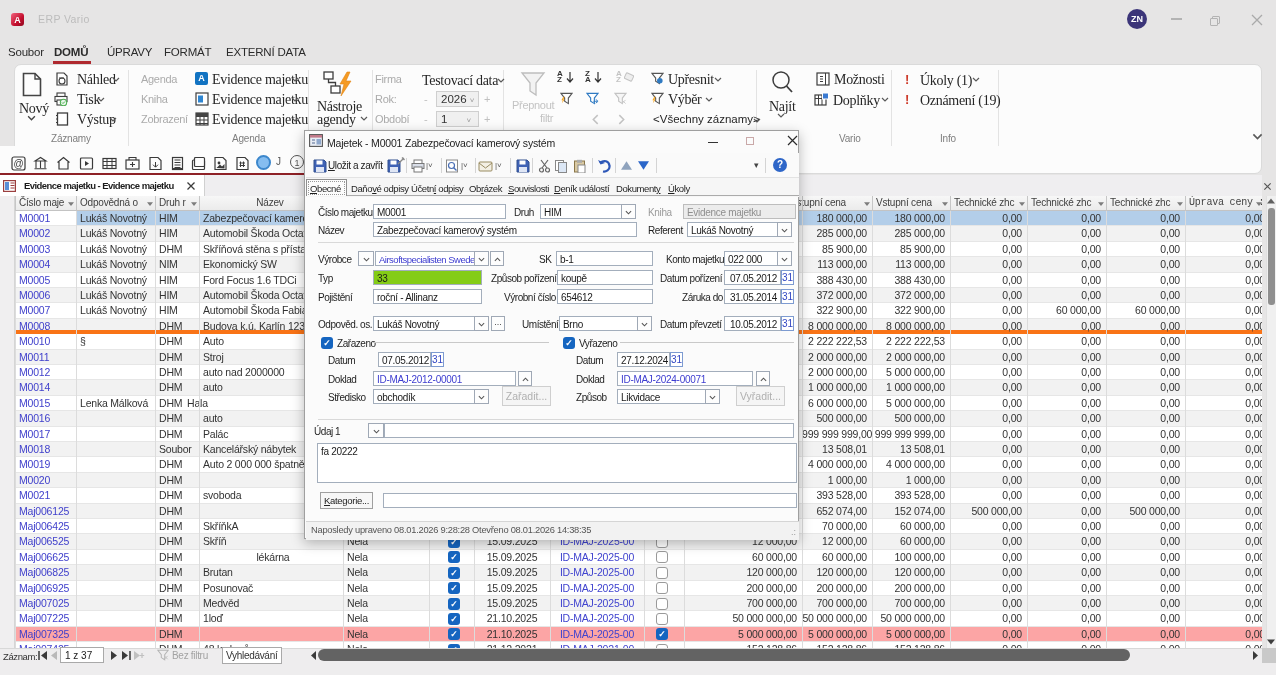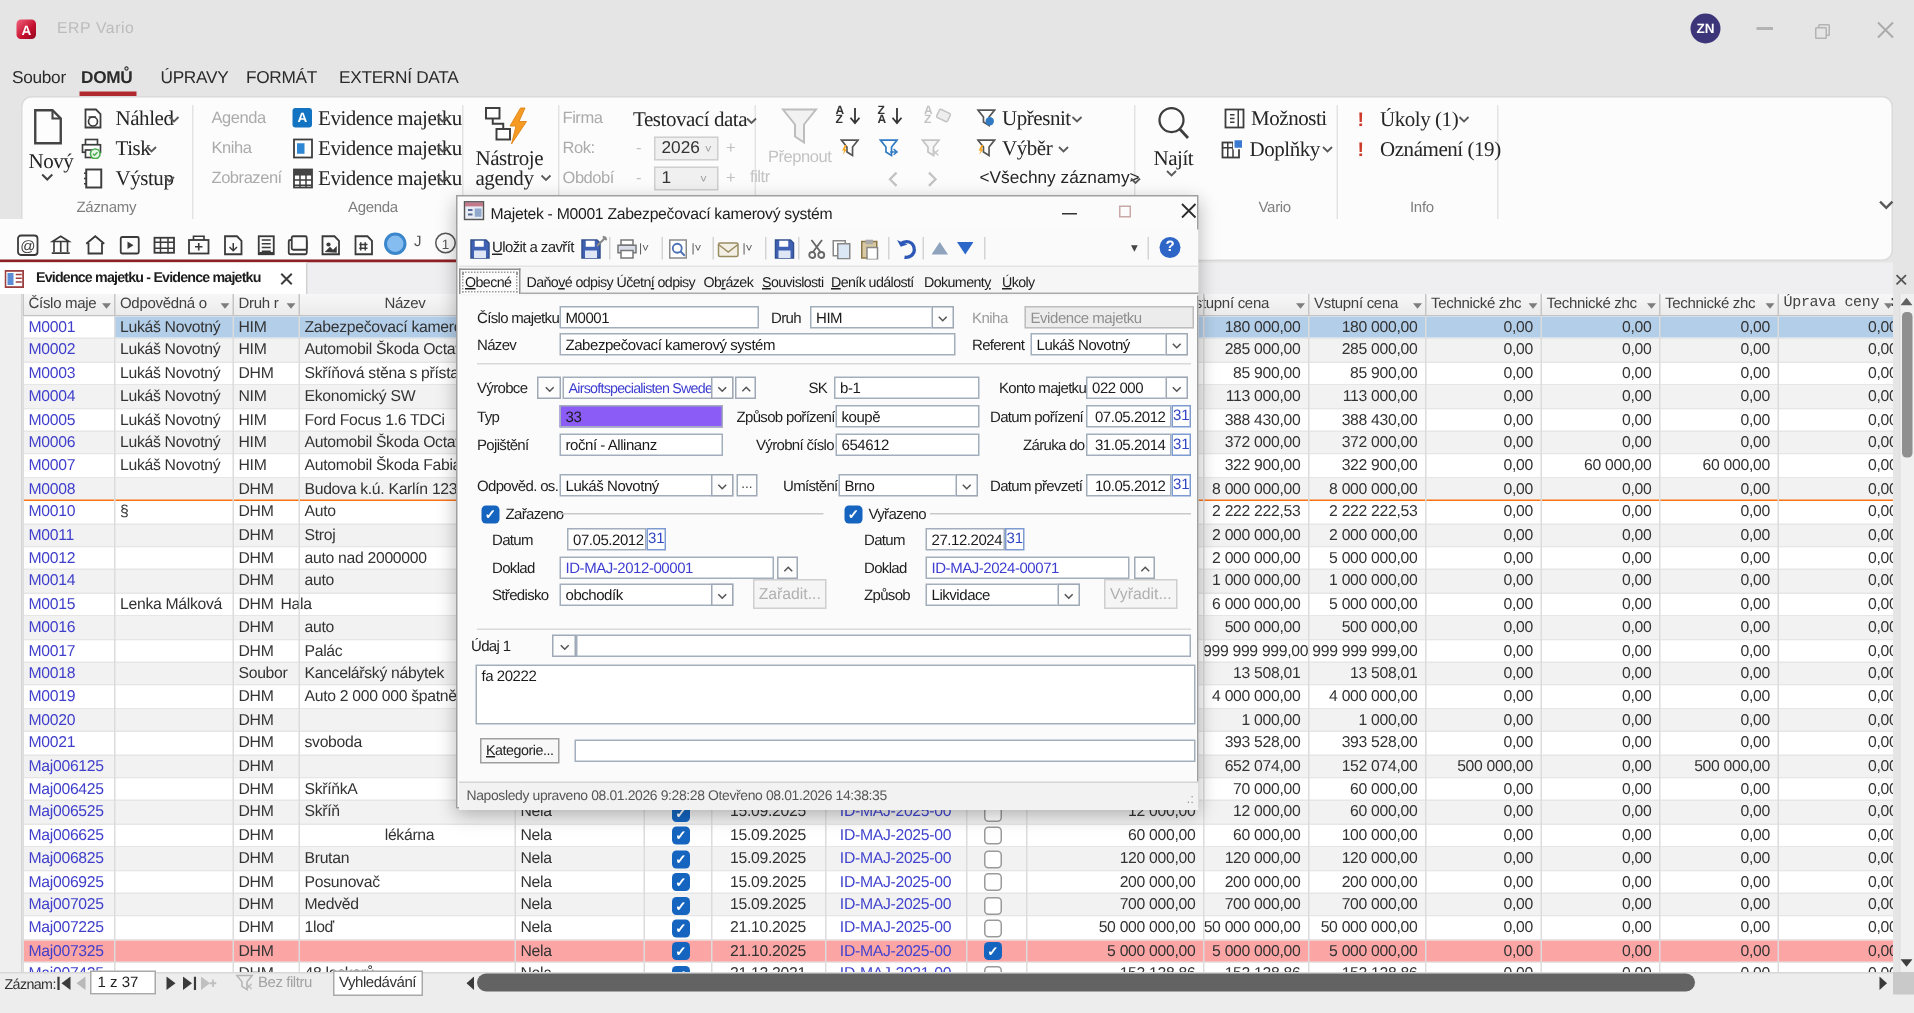--- a/index.html
+++ b/index.html
@@ -152,21 +152,21 @@
 <div class="a" style="left:436px;top:91px;width:43px;height:16px;background:#f0f0f0;border:1px solid #cfcfcf;font-size:11.5px;color:#333;padding:1px 0 0 4px;">2026 <span style="color:#999;font-size:8px;">˅</span></div>
 <div class="a" style="left:484px;top:93px;font-size:11px;color:#c0c0c0;">+</div>
 <div class="a" style="left:375px;top:113px;font-size:11px;letter-spacing:-0.3px;color:#ababab;">Období</div>
 <div class="a" style="left:424px;top:113px;font-size:11px;color:#c0c0c0;">-</div>
 <div class="a" style="left:436px;top:111px;width:43px;height:16px;background:#f0f0f0;border:1px solid #cfcfcf;font-size:11.5px;color:#333;padding:1px 0 0 4px;">1 <span style="color:#999;font-size:8px;margin-left:16px;">˅</span></div>
 <div class="a" style="left:484px;top:113px;font-size:11px;color:#c0c0c0;">+</div>
 <svg class="a" style="left:519px;top:71px;" width="28" height="26" viewBox="0 0 28 26">
 <path d="M3 2 H25 L17 12 V24 L11 20 V12 Z" fill="#f2f2f2" stroke="#bdbdbd" stroke-width="1.3"></path>
   </svg>
 <div class="a" style="left:512px;top:99px;font-size:11px;letter-spacing:-0.3px;color:#c3c3c3;">Přepnout</div>
-<div class="a" style="left:500px;top:112px;font-size:11px;letter-spacing:-0.3px;color:#c3c3c3;">filtr</div>
+<div class="a" style="left:540px;top:112px;font-size:11px;letter-spacing:-0.3px;color:#c3c3c3;">filtr</div>
 <div class="a" style="left:557px;top:71px;font-size:8px;font-weight:bold;color:#333;line-height:6px;">A<br>Z</div>
 <svg class="a" style="left:566px;top:72px;" width="8" height="12" viewBox="0 0 8 12">
     <path d="M4 0 V9 M1 6.5 L4 10 L7 6.5" stroke="#333" stroke-width="1.2" fill="none"></path>
   </svg>
 <div class="a" style="left:585px;top:71px;font-size:8px;font-weight:bold;color:#333;line-height:6px;">Z<br>A</div>
 <svg class="a" style="left:594px;top:72px;" width="8" height="12" viewBox="0 0 8 12">
     <path d="M4 0 V9 M1 6.5 L4 10 L7 6.5" stroke="#333" stroke-width="1.2" fill="none"></path>
   </svg>
 <div class="a" style="left:616px;top:71px;font-size:8px;font-weight:bold;color:#c3c3c3;line-height:6px;">A<br>Z</div>
 <svg class="a" style="left:624px;top:72px;" width="10" height="11" viewBox="0 0 10 11">
@@ -509,21 +509,21 @@
 <div class="a" style="left:550px;top:1px;width:94px;font-size:10.5px;letter-spacing:-0.2px;color:#4144cf;text-align:center;white-space:nowrap;overflow:hidden;">ID-MAJ-2025-00</div>
 <div style="position:absolute;left:656px;top:1.5px;width:12px;height:12px;background:#fff;border:1px solid #9a9a9a;border-radius:3px;"></div>
 <div class="a" style="left:684px;top:1px;width:118px;font-size:10.5px;letter-spacing:-0.2px;color:#333;text-align:right;padding-right:5px;white-space:nowrap;overflow:hidden;">322 900,00</div>
 <div class="a" style="left:802px;top:1px;width:70px;font-size:10.5px;letter-spacing:-0.2px;color:#333;text-align:right;padding-right:5px;white-space:nowrap;overflow:hidden;">322 900,00</div>
 <div class="a" style="left:872px;top:1px;width:78px;font-size:10.5px;letter-spacing:-0.2px;color:#333;text-align:right;padding-right:5px;white-space:nowrap;overflow:hidden;">322 900,00</div>
 <div class="a" style="left:950px;top:1px;width:77px;font-size:10.5px;letter-spacing:-0.2px;color:#333;text-align:right;padding-right:5px;white-space:nowrap;overflow:hidden;">0,00</div>
 <div class="a" style="left:1027px;top:1px;width:79px;font-size:10.5px;letter-spacing:-0.2px;color:#333;text-align:right;padding-right:5px;white-space:nowrap;overflow:hidden;">60 000,00</div>
 <div class="a" style="left:1106px;top:1px;width:79px;font-size:10.5px;letter-spacing:-0.2px;color:#333;text-align:right;padding-right:5px;white-space:nowrap;overflow:hidden;">60 000,00</div>
 <div class="a" style="left:1185px;top:1px;width:85px;font-size:10.5px;letter-spacing:-0.2px;color:#333;text-align:right;padding-right:5px;white-space:nowrap;overflow:hidden;">0,00</div>
 </div>
-<div class="a" style="left:0;top:122.8px;width:1262px;height:15.4px;background:#f2f2f2;border-bottom:1px solid #f97316;">
+<div class="a" style="left:0;top:122.8px;width:1262px;height:15.4px;background:#f2f2f2;border-bottom:4px solid #f97316;">
 <div class="a" style="left:15px;top:1px;width:61px;font-size:10.5px;letter-spacing:-0.2px;color:#3f3fcb;text-align:left;padding-left:4px;white-space:nowrap;overflow:hidden;">M0008</div>
 <div class="a" style="left:155px;top:1px;width:44px;font-size:10.5px;letter-spacing:-0.2px;color:#333;text-align:left;padding-left:4px;white-space:nowrap;overflow:hidden;">DHM</div>
 <div class="a" style="left:199px;top:1px;width:144px;font-size:10.5px;letter-spacing:-0.2px;color:#333;text-align:left;padding-left:4px;white-space:nowrap;overflow:hidden;">Budova k.ú. Karlín 123</div>
 <div style="position:absolute;left:448px;top:1.5px;width:12px;height:12px;background:#1565c0;border-radius:3px;color:#fff;font-size:9px;font-weight:bold;text-align:center;line-height:12px;">✓</div>
 <div class="a" style="left:474px;top:1px;width:76px;font-size:10.5px;letter-spacing:-0.2px;color:#333;text-align:center;white-space:nowrap;overflow:hidden;">15.09.2025</div>
 <div class="a" style="left:550px;top:1px;width:94px;font-size:10.5px;letter-spacing:-0.2px;color:#4144cf;text-align:center;white-space:nowrap;overflow:hidden;">ID-MAJ-2025-00</div>
 <div style="position:absolute;left:656px;top:1.5px;width:12px;height:12px;background:#fff;border:1px solid #9a9a9a;border-radius:3px;"></div>
 <div class="a" style="left:684px;top:1px;width:118px;font-size:10.5px;letter-spacing:-0.2px;color:#333;text-align:right;padding-right:5px;white-space:nowrap;overflow:hidden;">8 000 000,00</div>
 <div class="a" style="left:802px;top:1px;width:70px;font-size:10.5px;letter-spacing:-0.2px;color:#333;text-align:right;padding-right:5px;white-space:nowrap;overflow:hidden;">8 000 000,00</div>
 <div class="a" style="left:872px;top:1px;width:78px;font-size:10.5px;letter-spacing:-0.2px;color:#333;text-align:right;padding-right:5px;white-space:nowrap;overflow:hidden;">8 000 000,00</div>
@@ -1081,21 +1081,21 @@
 <div class="lbl" style="left:234px;top:123px;">SK</div>
 <div class="inp" style="left:251px;top:120px;width:97px;height:15px;color:#1a1a1a;background:#fff;border-color:#a3aebc;">b-1</div>
 <div class="lbl" style="left:361px;top:123px;">Konto majetku</div>
 <div class="inp" style="left:419px;top:120px;width:68px;height:15px;color:#1a1a1a;background:#fff;border-color:#a3aebc;">022 000</div>
 <div class="dd" style="left:472px;top:120px;width:15px;height:15px;padding-top:5px;">
       <svg width="7" height="5" viewBox="0 0 8 5">
         <path d="M1 1 L4 4 L7 1" stroke="#555" stroke-width="1.2" fill="none"></path>
       </svg>
     </div>
 <div class="lbl" style="left:13px;top:142px;">Typ</div>
-<div class="inp" style="left:68px;top:139px;width:109px;height:15px;color:#1a1a1a;background:#8b5cf6;border-color:#a3aebc;">33</div>
+<div class="inp" style="left:68px;top:139px;width:109px;height:15px;color:#1a1a1a;background:#84cc16;border-color:#a3aebc;">33</div>
 <div class="lbl" style="left:186px;top:142px;">Způsob pořízení</div>
 <div class="inp" style="left:252px;top:139px;width:96px;height:15px;color:#1a1a1a;background:#fff;border-color:#a3aebc;">koupě</div>
 <div class="lbl" style="left:355px;top:142px;">Datum pořízení</div>
 <div class="inp" style="left:419px;top:139px;width:57px;height:15px;color:#1a1a1a;background:#fff;border-color:#a3aebc;text-align:right;padding-right:3px;">07.05.2012</div>
 <div class="d31" style="left:476px;top:139px;width:13px;height:15px;">31</div>
 <div class="lbl" style="left:13px;top:161px;">Pojištění</div>
 <div class="inp" style="left:68px;top:158px;width:109px;height:15px;color:#1a1a1a;background:#fff;border-color:#a3aebc;">roční - Allinanz</div>
 <div class="lbl" style="left:199px;top:161px;">Výrobní číslo</div>
 <div class="inp" style="left:252px;top:158px;width:96px;height:15px;color:#1a1a1a;background:#fff;border-color:#a3aebc;">654612</div>
 <div class="lbl" style="left:377px;top:161px;">Záruka do</div>

